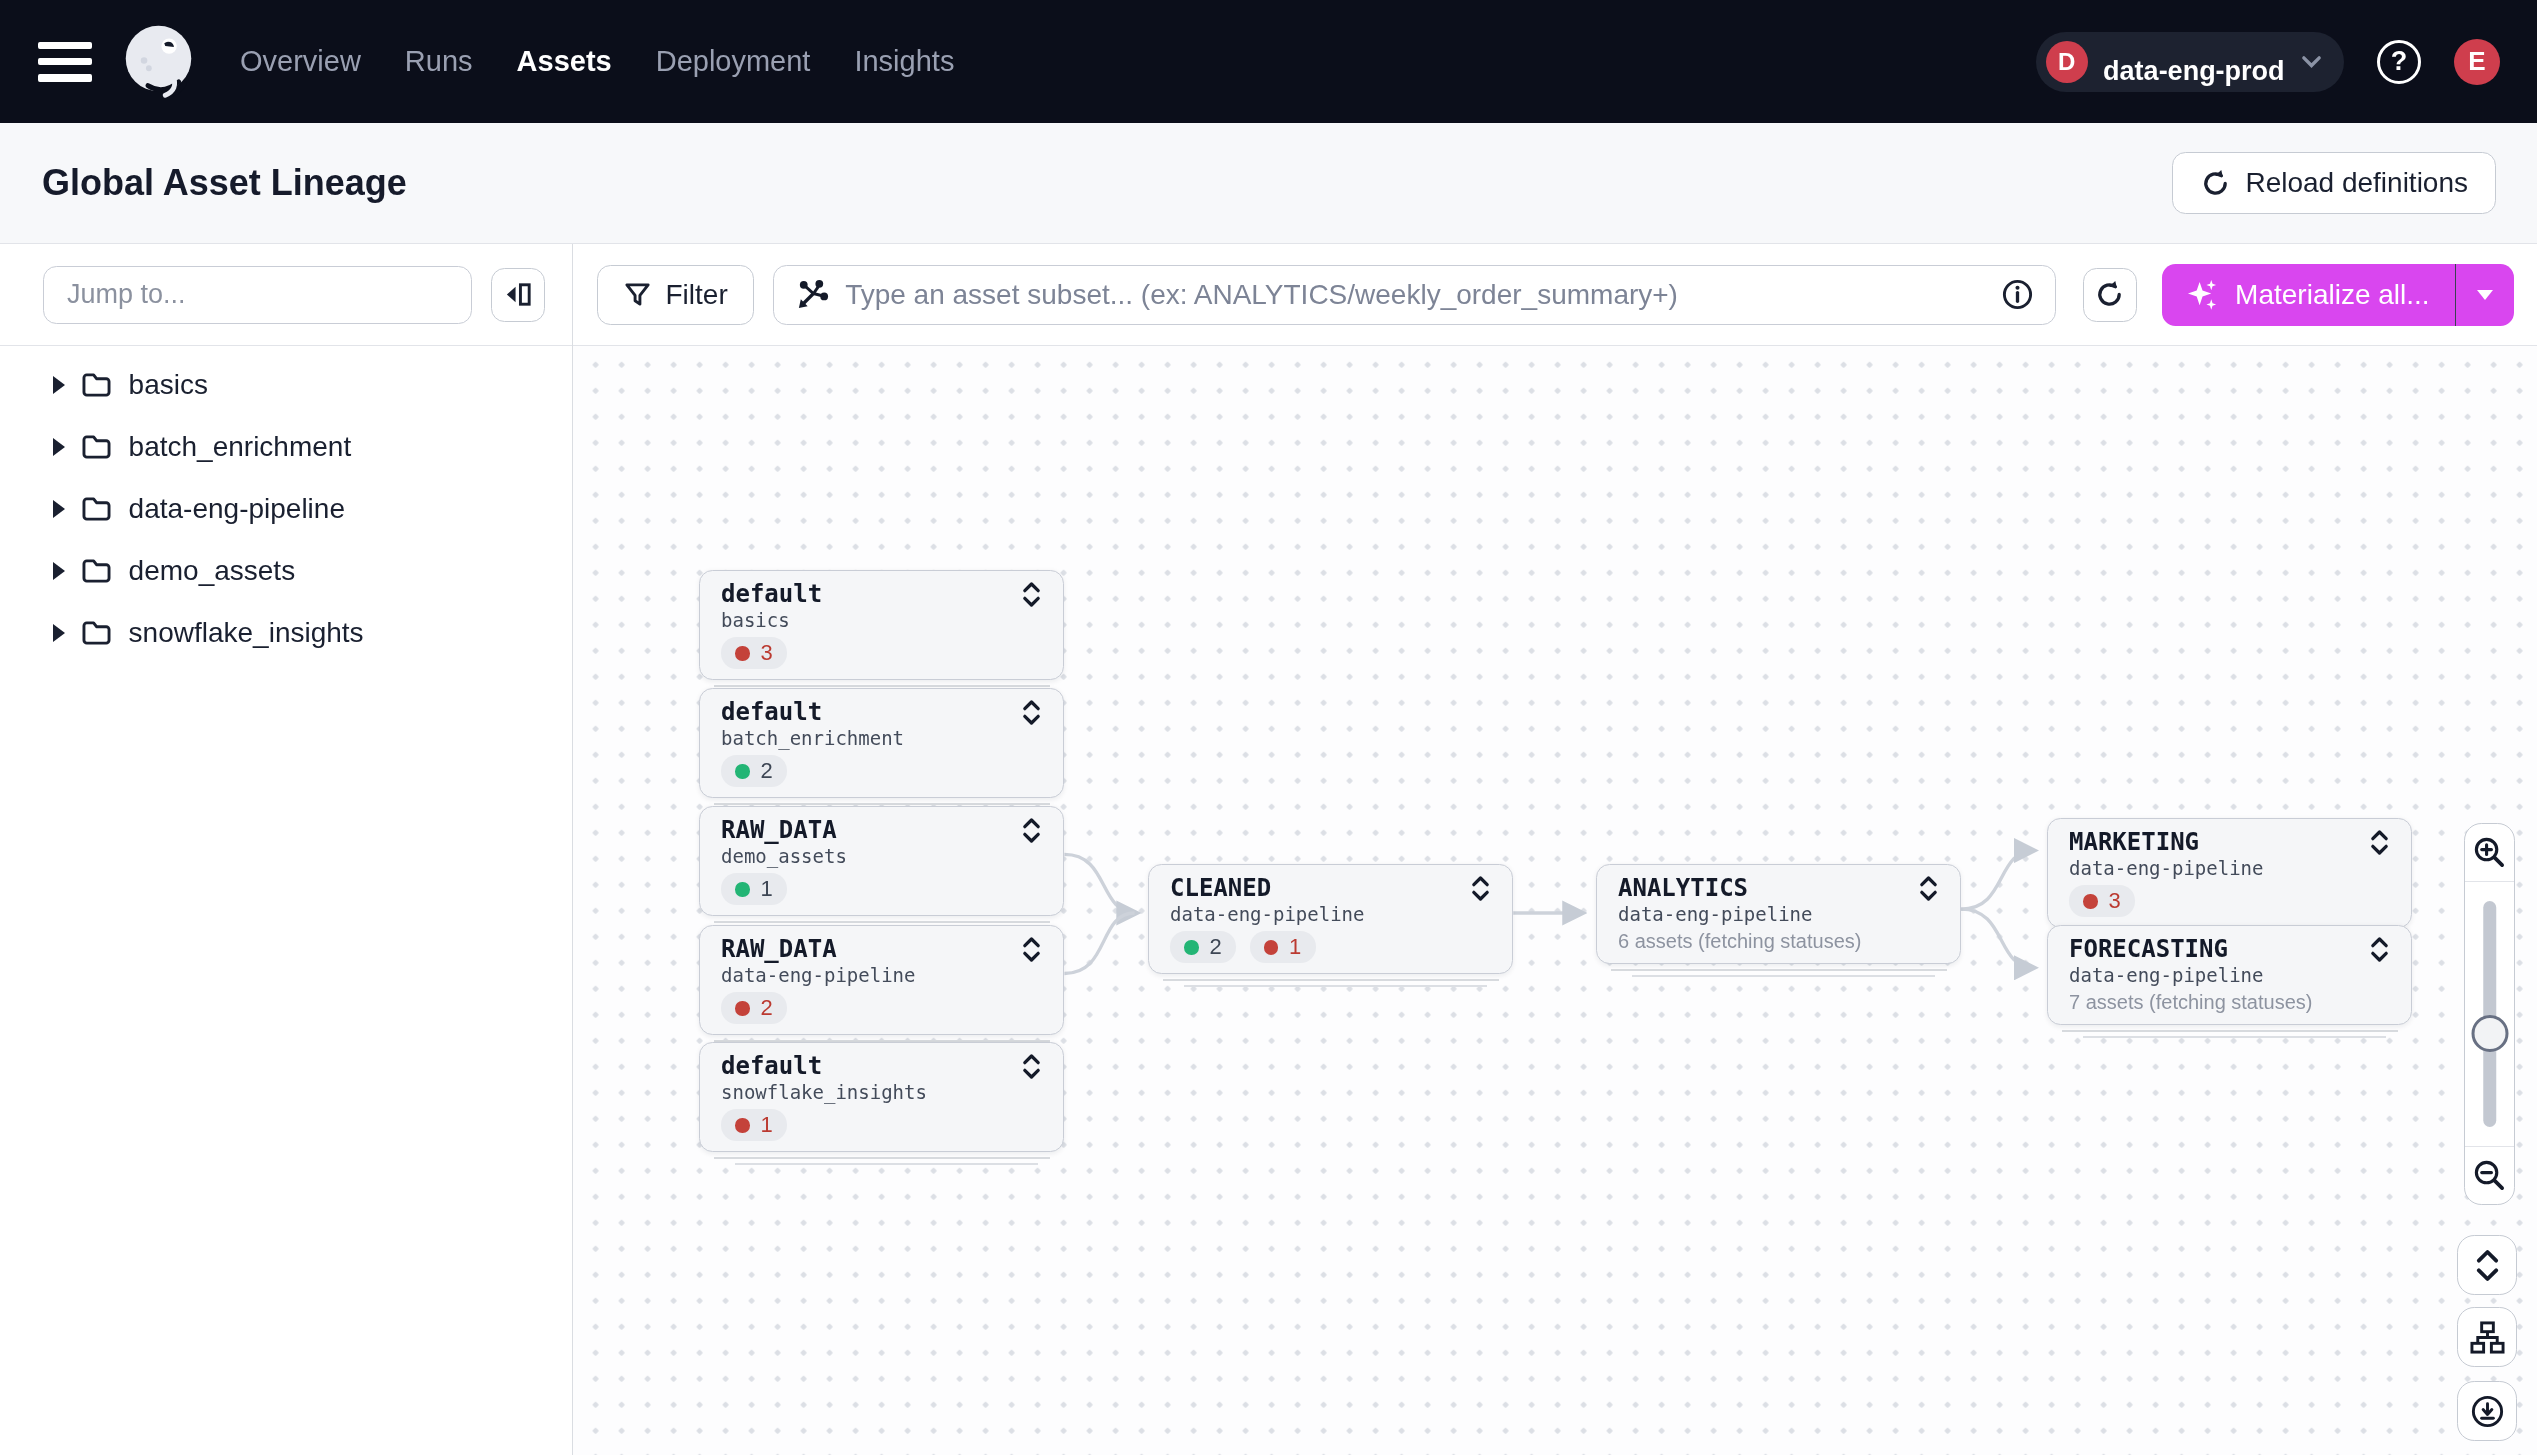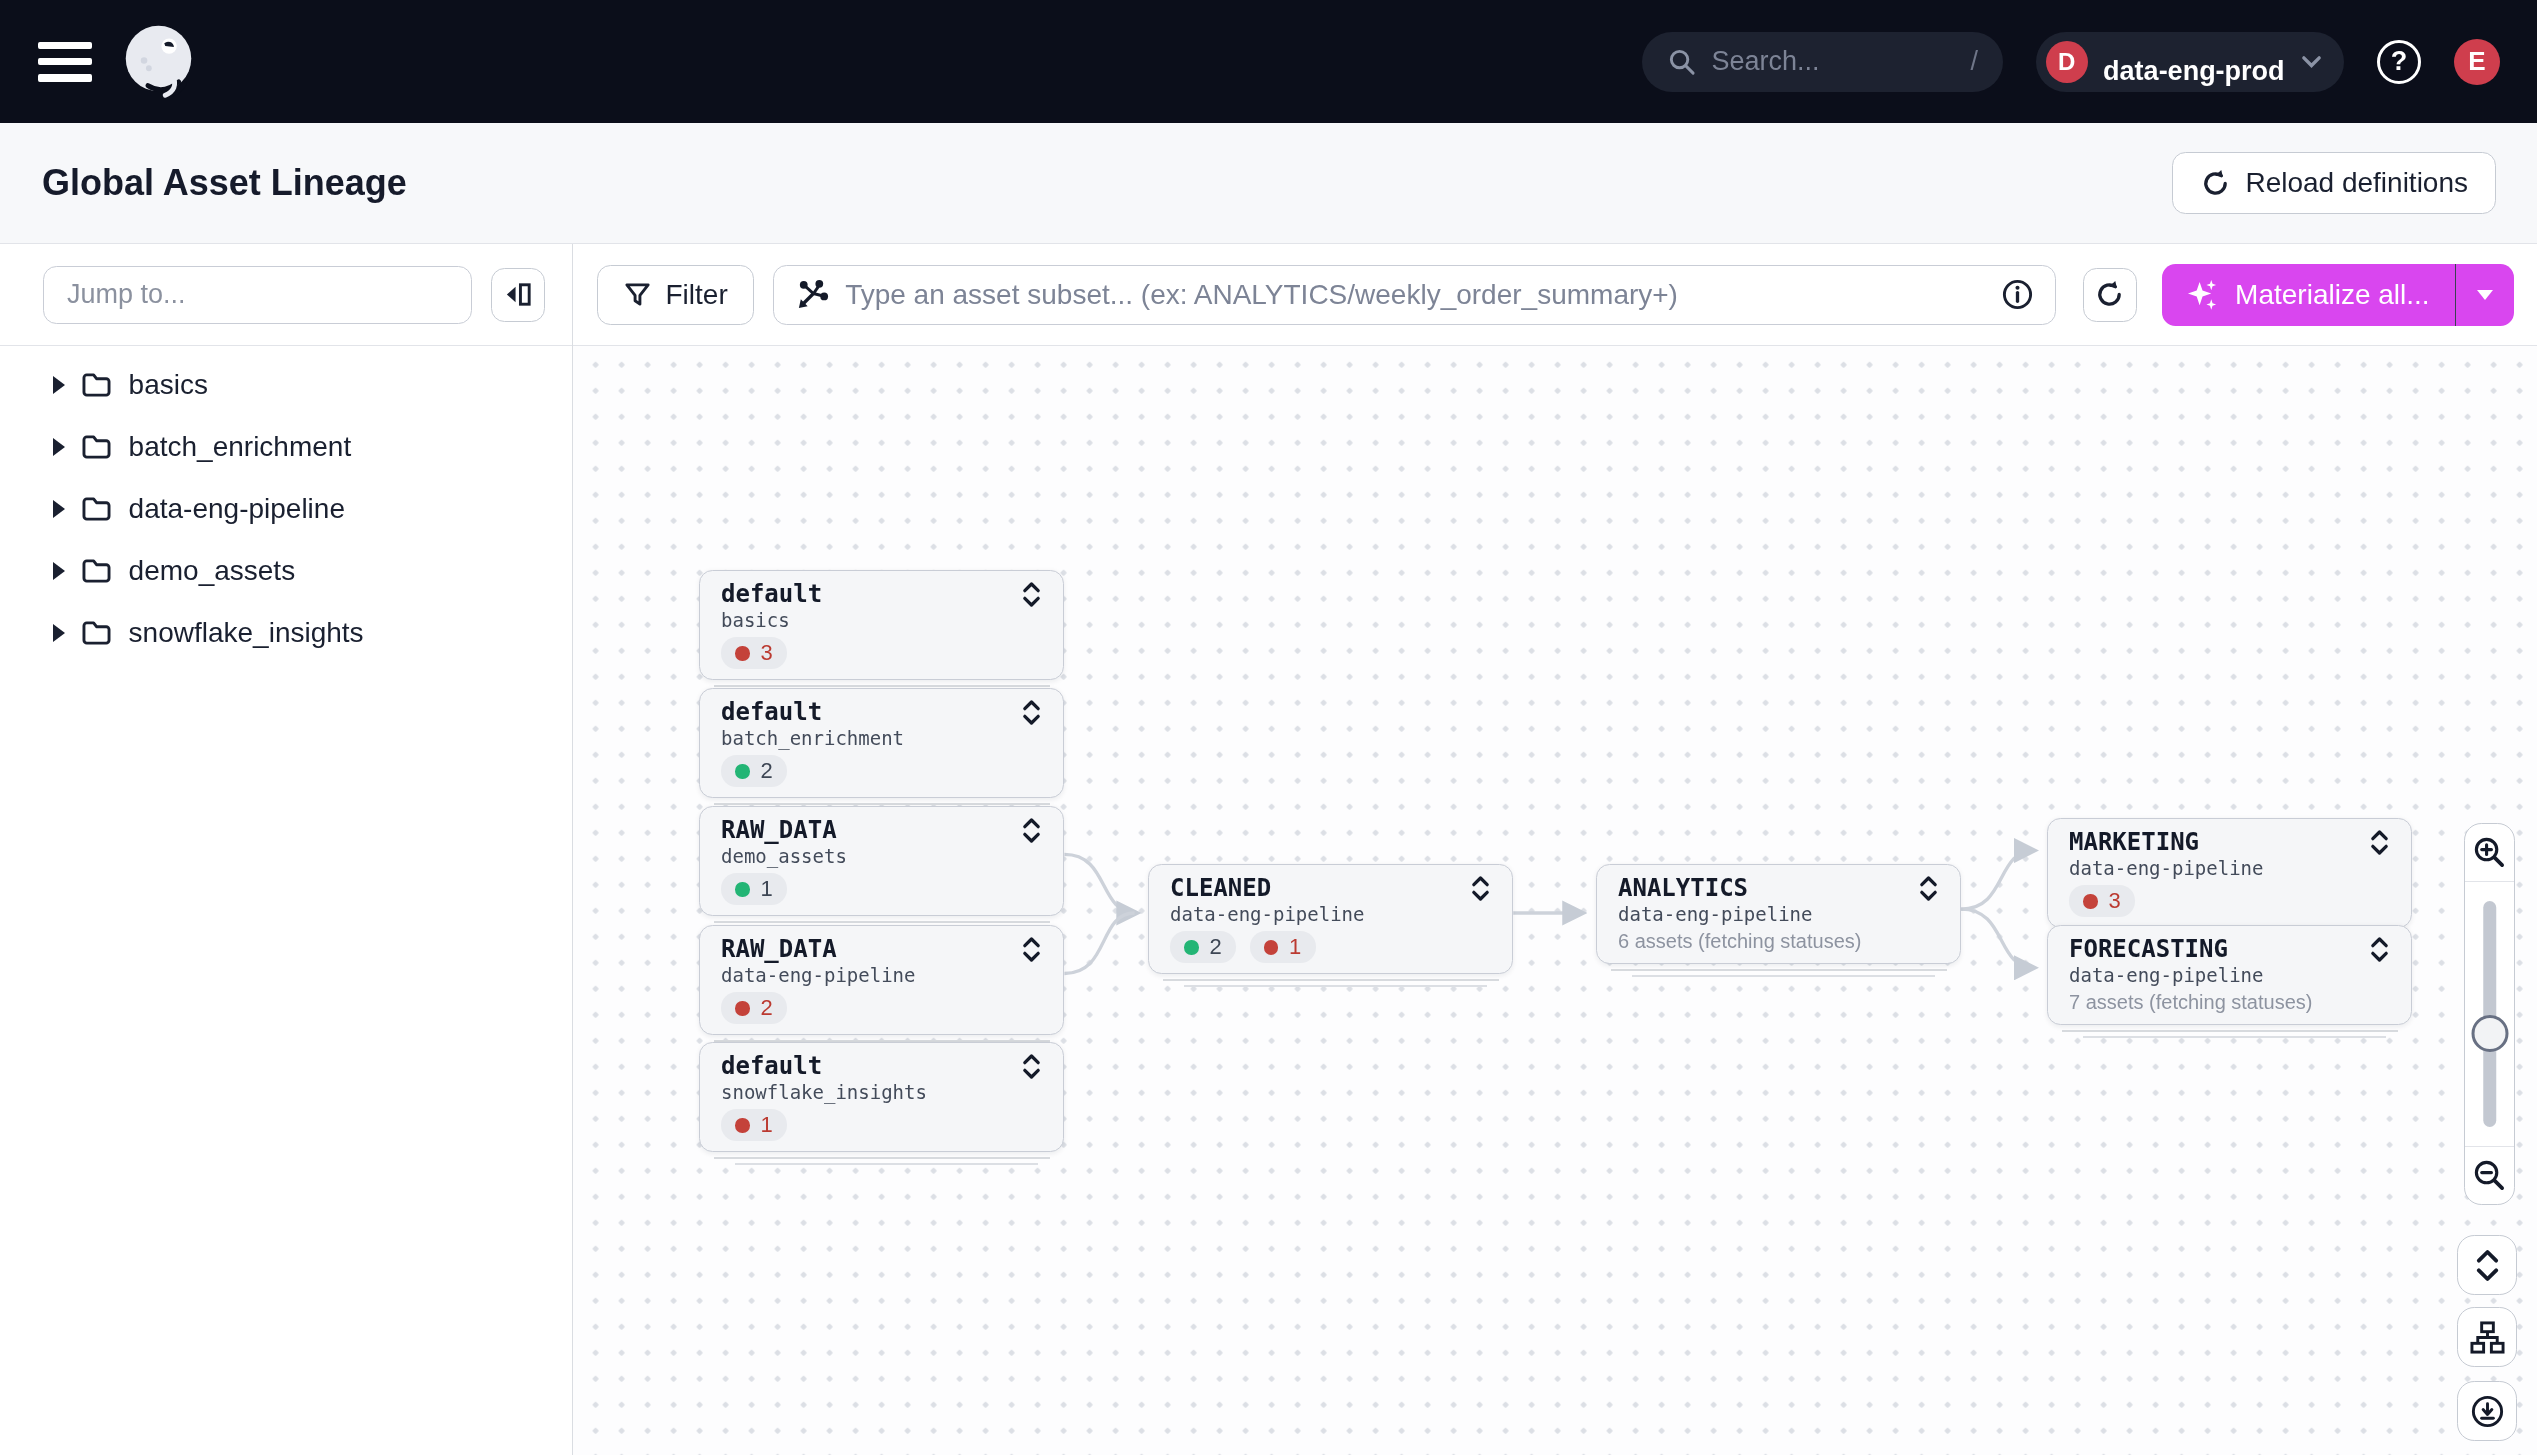--- a/index.html
+++ b/index.html
@@ -103,29 +103,28 @@
       <circle cx="41" cy="38" r="34" fill="#e8eaf0"></circle>
       <circle cx="52" cy="25" r="8" fill="#ffffff"></circle>
       <path d="M47 22 a6 6 0 0 1 10 4 l-9 -1 z" fill="#141a29"></path>
       <circle cx="26" cy="40" r="3.4" fill="#d2d6e0"></circle>
       <circle cx="31" cy="48" r="3" fill="#d2d6e0"></circle>
       <path d="M30 66 q16 10 32 -4" stroke="#0b0e1a" stroke-width="5" fill="none" stroke-linecap="round"></path>
       <path d="M42 68 q14 4 22 -10" stroke="#0b0e1a" stroke-width="5" fill="none" stroke-linecap="round" transform="translate(4,6)"></path>
       <path d="M56 56 q6 14 -8 20" stroke="#e8eaf0" stroke-width="5" fill="none" stroke-linecap="round"></path>
     </svg>
   </div>
+  <nav class="nav-links">
+    <span class="nav-link">Overview</span>
+    <span class="nav-link">Runs</span>
+    <span class="nav-link active">Assets</span>
+    <span class="nav-link">Deployment</span>
+    <span class="nav-link">Insights</span>
+  </nav>
   <div class="nav-right">
-    <div class="search-pill">
-      <svg width="29" height="29" viewBox="0 0 30 30">
-          <circle cx="13" cy="13" r="8.5" stroke="#8b93a5" stroke-width="3" fill="none"></circle>
-          <line x1="19.5" y1="19.5" x2="27" y2="27" stroke="#8b93a5" stroke-width="3" stroke-linecap="round"></line>
-        </svg>
-      <span class="ph">Search...</span>
-      <span class="slash">/</span>
-    </div>
     <div class="deploy-pill">
       <span class="deploy-initial">D</span>
       <span class="deploy-name">data-eng-prod</span>
       <svg width="23" height="15.4" viewBox="0 0 24 16">
           <path d="M4 4 l8 8 l8 -8" stroke="#8b93a5" stroke-width="3.5" fill="none" stroke-linecap="round"></path>
         </svg>
     </div>
     <div class="help-ring">?</div>
     <div class="avatar">E</div>
   </div>

